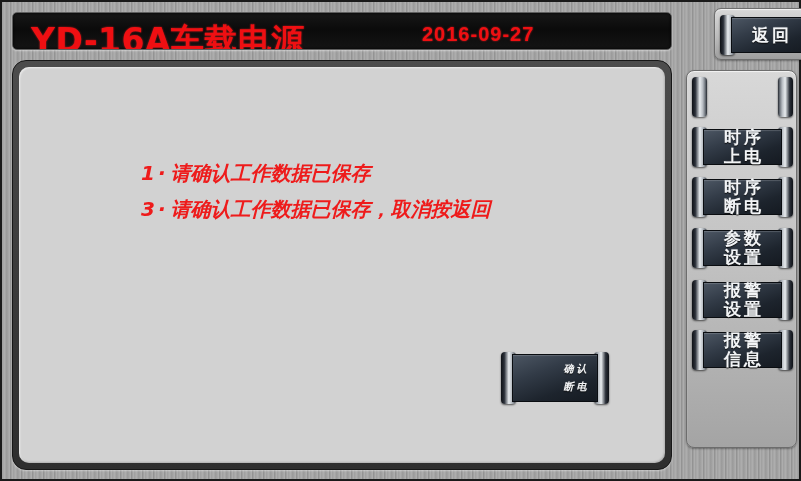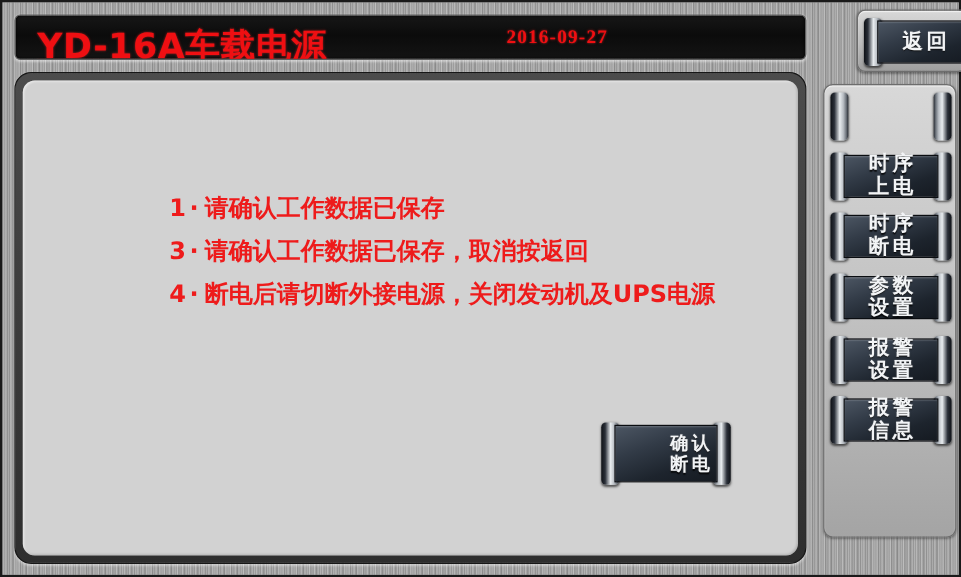--- a/index.html
+++ b/index.html
@@ -37,27 +37,27 @@
   }
   .led {
     position: absolute;
     color: #ef0f12;
     font-weight: bold;
     text-shadow: 0 0 2px rgba(255,40,40,.7);
     white-space: nowrap;
   }
   #title-text {
     left: 18px; top: 6px;
-    font-size: 29px;
+    font-size: 33px;
     letter-spacing: 0.5px;
     font-family: "DejaVu Sans", "Liberation Sans", sans-serif;
     text-decoration: underline;
   }
-  #title-date { left: 409px; top: 10px; font-size: 16px; letter-spacing: 1px;
-                font-family: Liberation Serif, serif; }
+  #title-date { left: 409px; top: 10px; font-size: 20px; letter-spacing: 1px;
+                font-family: Liberation Sans, sans-serif; }
   #title-time { left: 537px; top: 10px; font-size: 18px; letter-spacing: 1px;
                 font-family: "DejaVu Sans Mono", "Liberation Mono", monospace; }
 
   
   #content-frame {
     position: absolute;
     left: 10px; top: 58px;
     width: 660px; height: 410px;
     background: linear-gradient(180deg, #4c4c4c 0%, #3c3c3c 50%, #2e2e2e 100%);
     border: 1px solid #171717;
@@ -65,20 +65,21 @@
     padding: 6px;
     box-shadow: 0 1px 2px rgba(255,255,255,.4);
   }
   #content-panel {
     width: 100%; height: 100%;
     background: #d2d2d2;
     border-radius: 10px;
     position: relative;
     box-shadow: inset 1px 1px 2px rgba(255,255,255,.6),
                 inset -1px -1px 2px rgba(0,0,0,.18);
+    font-style: italic;
   }
 
   
   #instructions {
     position: absolute;
     left: 122px; top: 88px;
   }
   .instr-line {
     color: #ee1b1b;
     font-size: 20px;
@@ -134,21 +135,21 @@
     text-shadow: 0 1px 1px rgba(0,0,0,.85), 0 0 1px rgba(255,255,255,.5);
     font-family: "DejaVu Sans", "Liberation Sans", sans-serif;
   }
 
   
   #confirm-button {
     position: absolute;
     left: 482px; top: 285px;
     width: 108px; height: 52px;
   }
-  #confirm-button .face span { font-size: 15px; line-height: 18px; margin-left: 40px; }
+  #confirm-button .face span { font-size: 10px; line-height: 18px; margin-left: 40px; }
 
   
   #sidebar-top-panel {
     position: absolute;
     left: 684px; top: 6px;
     width: 111px; height: 52px;
     background: linear-gradient(180deg, #d8d8d8 0%, #bcbcbc 55%, #9e9e9e 100%);
     border: 1px solid #6d6d6d;
     border-radius: 7px;
     box-shadow: inset 0 1px 1px rgba(255,255,255,.7), 0 1px 2px rgba(0,0,0,.35);
@@ -183,23 +184,20 @@
 
   <div id="content-frame">
     <div id="content-panel">
 
       <div id="instructions">
         <div class="instr-line">
           <span class="instr-num">1</span><span class="instr-dot">·</span><span>请确认工作数据已保存</span>
         </div>
         <div class="instr-line">
           <span class="instr-num">3</span><span class="instr-dot">·</span><span>请确认工作数据已保存，取消按返回</span>
-        </div>
-        <div class="instr-line">
-          <span class="instr-num">4</span><span class="instr-dot">·</span><span>断电后请切断外接电源，关闭发动机及UPS电源</span>
         </div>
       </div>
 
       <div class="mbtn" id="confirm-button">
         <span class="cap left"></span>
         <span class="cap right"></span>
         <span class="face">
           <span>确认</span>
           <span>断电</span>
         </span>

